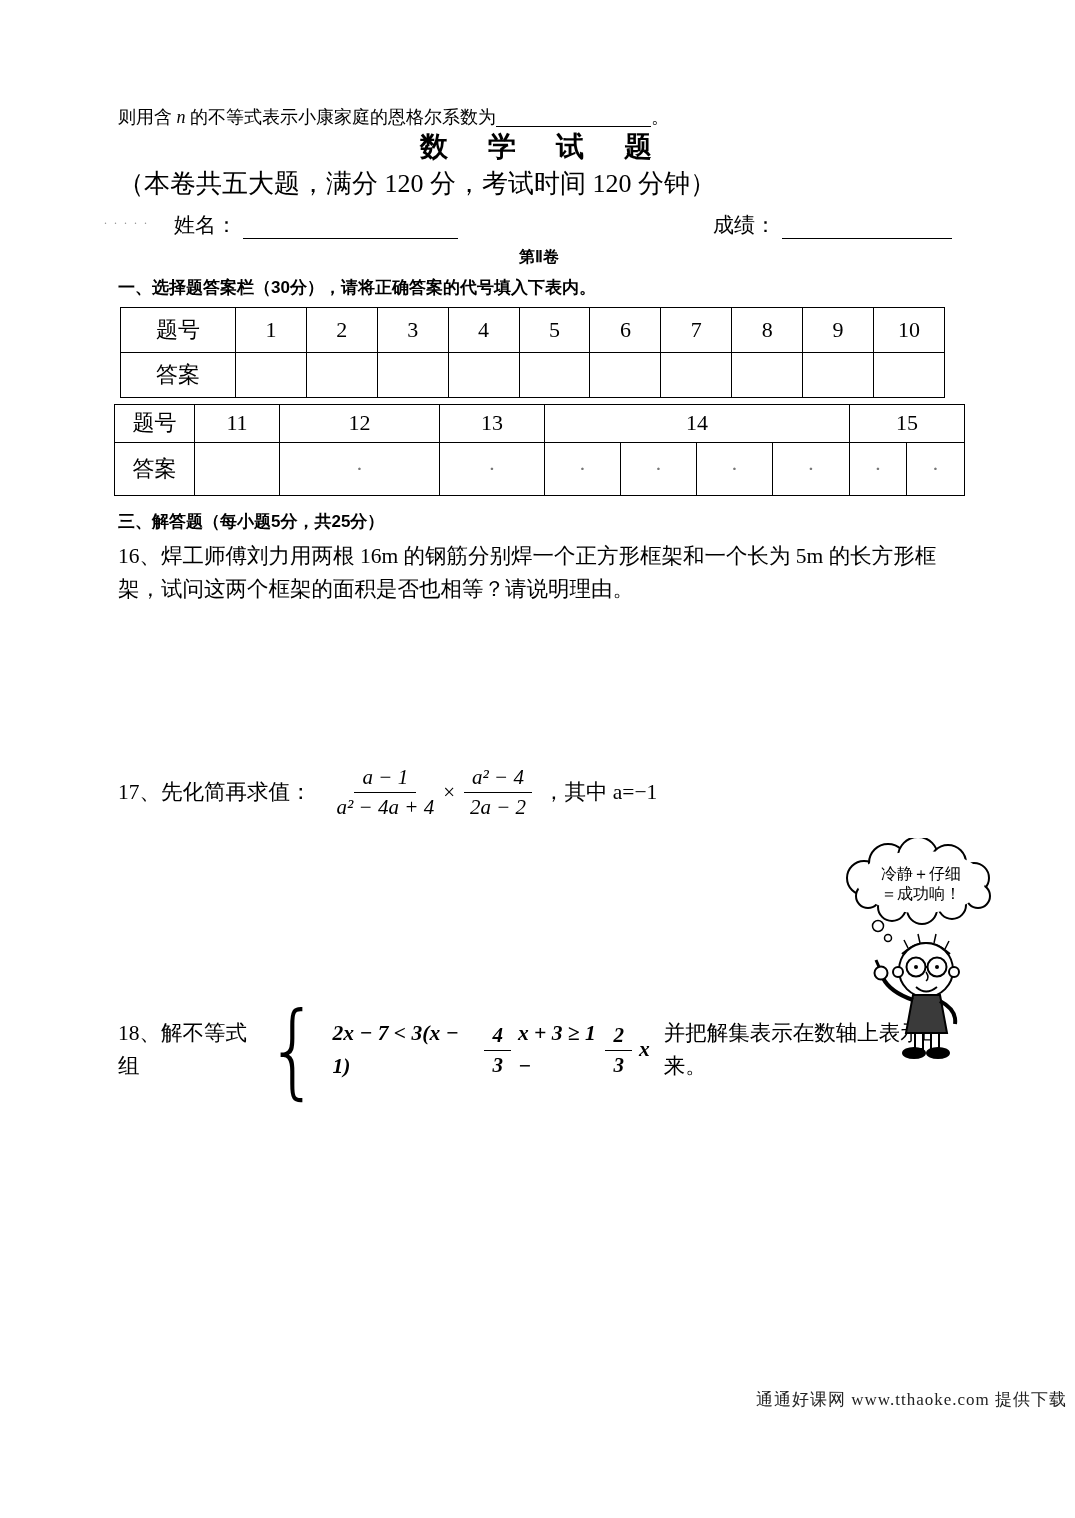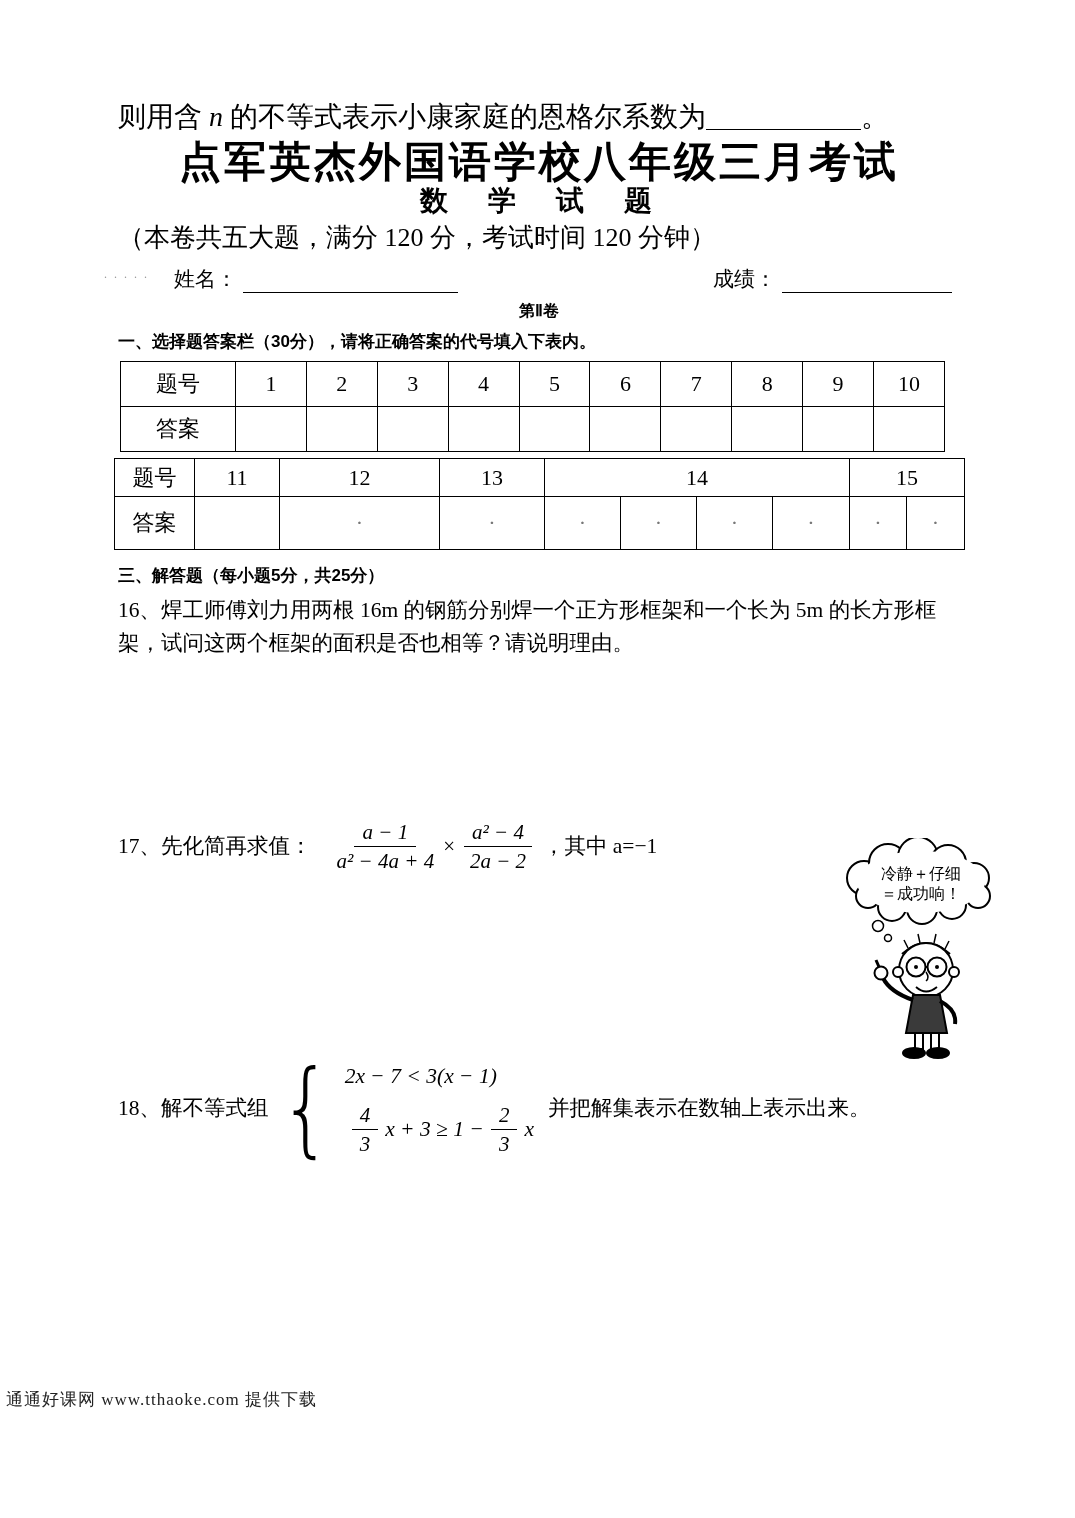--- a/index.html
+++ b/index.html
@@ -8,21 +8,21 @@
     position:relative;
     width:1075px; height:1518px;
     background:#ffffff;
     font-family:"Liberation Serif", serif;
     color:#000;
     overflow:hidden;
   }
   .content {
     position:absolute; left:118px; top:102px; width:842px;
   }
-  .intro { font-size:28px; line-height:30px; }
+  .intro { font-size:18px; line-height:30px; }
   .mvar { font-family:"Liberation Serif", serif; font-style:italic; }
   .blank { display:inline-block; border-bottom:1.5px solid #000; height:22px; vertical-align:-4px; }
   .blank-intro { width:155px; }
   .blank-name { width:215px; margin-left:6px; }
   .blank-score { width:170px; margin-left:6px; }
 
   .title {
     margin-top:6px; text-align:center;
     font-family:"DejaVu Sans", sans-serif;
     font-weight:bold; font-size:42px; line-height:1.15; letter-spacing:3px;
@@ -60,38 +60,37 @@
   .math { font-family:"Liberation Serif", serif; font-style:italic; }
   .frac { display:inline-flex; flex-direction:column; align-items:center; font-size:21px; margin:0 7px; line-height:1.25; }
   .frac .num { padding:0 8px 1px; border-bottom:1.5px solid #000; }
   .frac .den { padding-top:1px; }
   .op { font-size:21px; margin:0 2px; }
   .p17 .tail { margin-left:4px; }
 
   .p18 { margin-top:186px; display:flex; align-items:center; }
   .p18 .lbl { margin-right:4px; }
   .brace { font-family:"DejaVu Sans", sans-serif; font-size:104px; font-weight:300; line-height:0.85; margin-right:6px; transform:scaleX(0.8); }
-  .sys { display:flex; flex-direction:column; gap:8px; }
+  .sys { display:flex; gap:8px;font-weight:bold; }
   .sys .ln { display:flex; align-items:center; font-size:21.5px; }
   .p18 .tail { margin-left:14px; }
 
   .mascot { position:absolute; left:826px; top:838px; width:190px; height:230px; }
   .mascot svg text { font-family:"Liberation Sans", sans-serif; }
 
-  .footer { position:absolute; left:0; right:0; top:1388px; text-align:left; font-size:17px; color:#222; letter-spacing:1px;padding-left:6px; }
+  .footer { position:absolute; left:0; right:8px; top:1388px; text-align:right; font-size:17px; color:#222; letter-spacing:1px;padding-left:6px; }
 </style>
 </head>
 <body>
 
 <div class="page">
   <div class="content">
 
     <p class="intro"><span>则用含 </span><span class="mvar">n</span><span> 的不等式表示小康家庭的恩格尔系数为</span><span class="blank blank-intro"></span><span>。</span></p>
 
-    <div class="title">点军英杰外国语学校八年级三月考试</div>
     <div class="subtitle">数　学　试　题</div>
     <div class="exam-note">（本卷共五大题，满分 120 分，考试时间 120 分钟）</div>
 
     <div class="name-row">
       <span class="margin-dots">. . . . .</span>
       <span>姓名：</span>
       <span class="blank blank-name"></span>
       <span class="spacer"></span>
       <span>成绩：</span>
       <span class="blank blank-score"></span>

